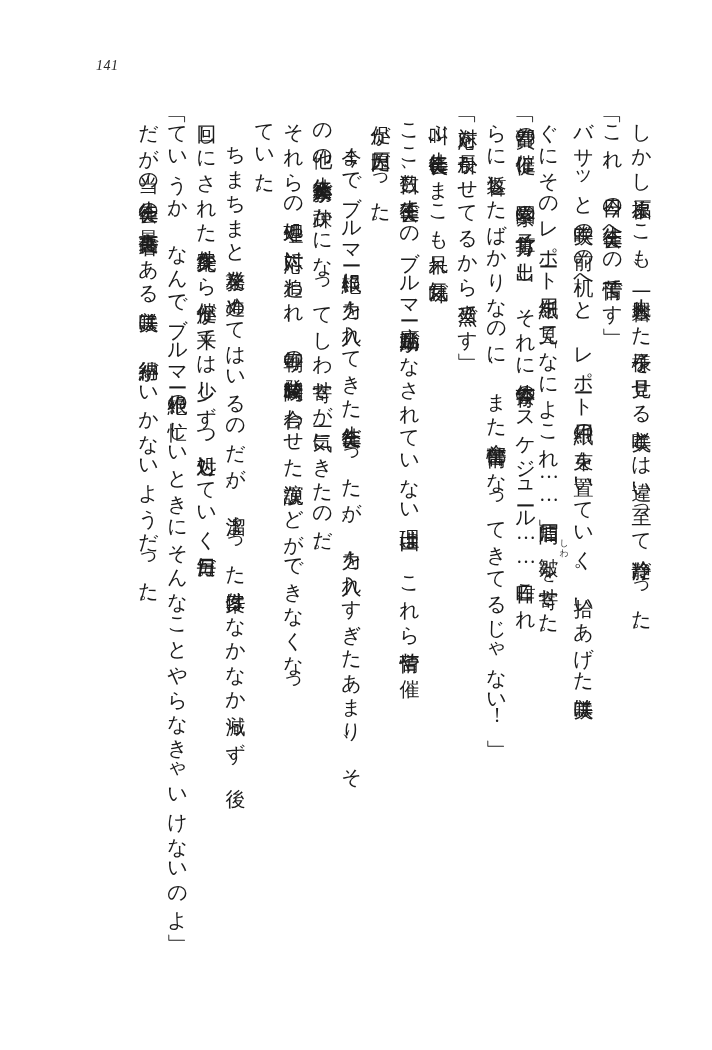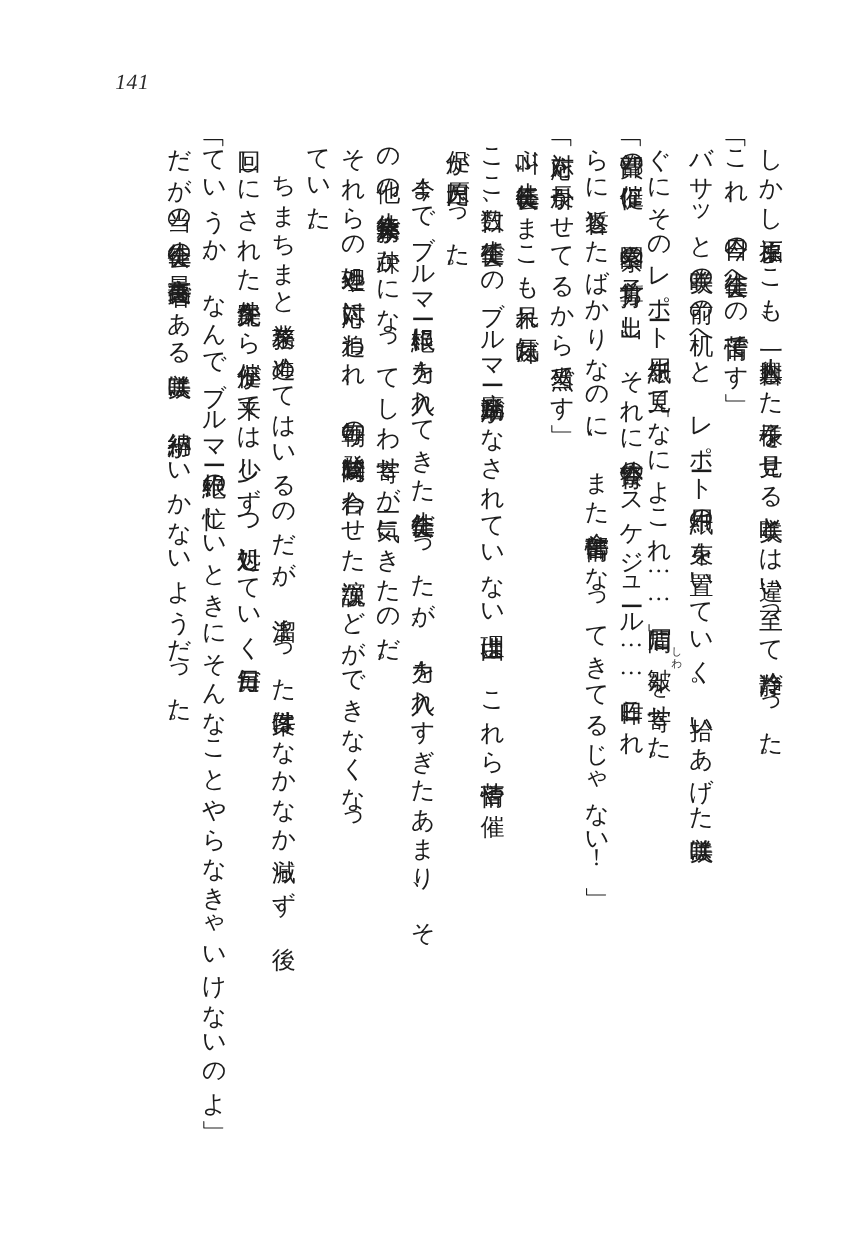--- a/index.html
+++ b/index.html
@@ -20,21 +20,21 @@
     left: 0;
     top: 0;
     width: 712px;
     height: 1050px;
     background: #ffffff;
   }
   .page-number {
     position: absolute;
     left: 96px;
     top: 58px;
-    font-size: 18px;
+    font-size: 14px;
     font-style: italic;
     font-family: "Liberation Serif", "DejaVu Serif", serif;
     color: #2a2a2a;
     letter-spacing: 0.5px;
   }
   .text-block {
     position: absolute;
     left: 56px;
     top: 110px;
     width: 600px;

